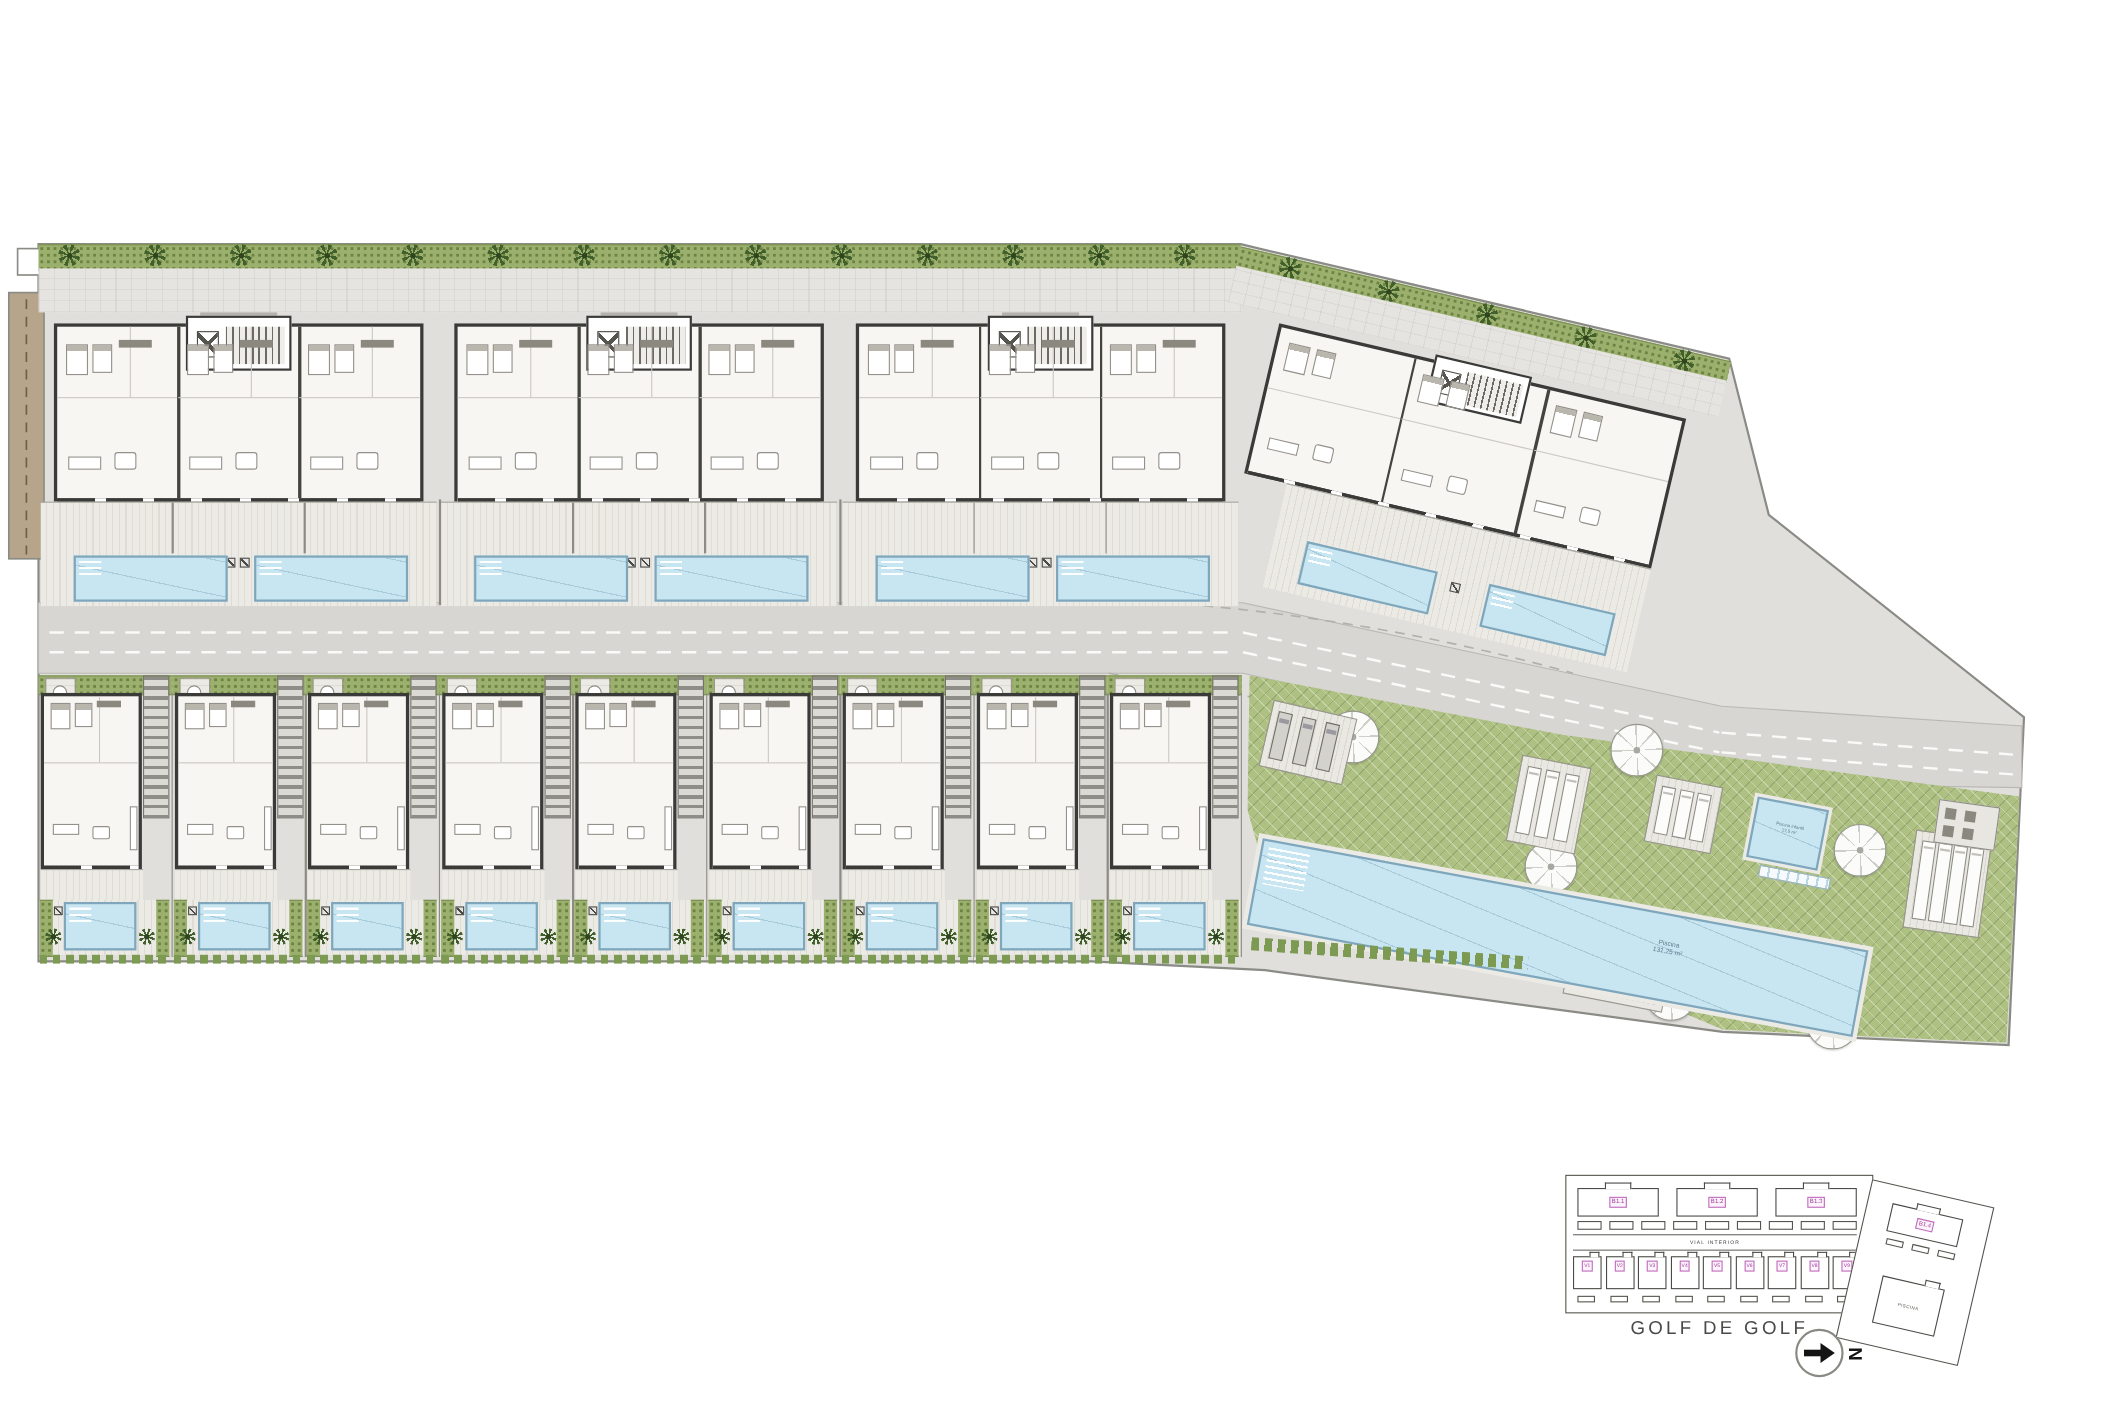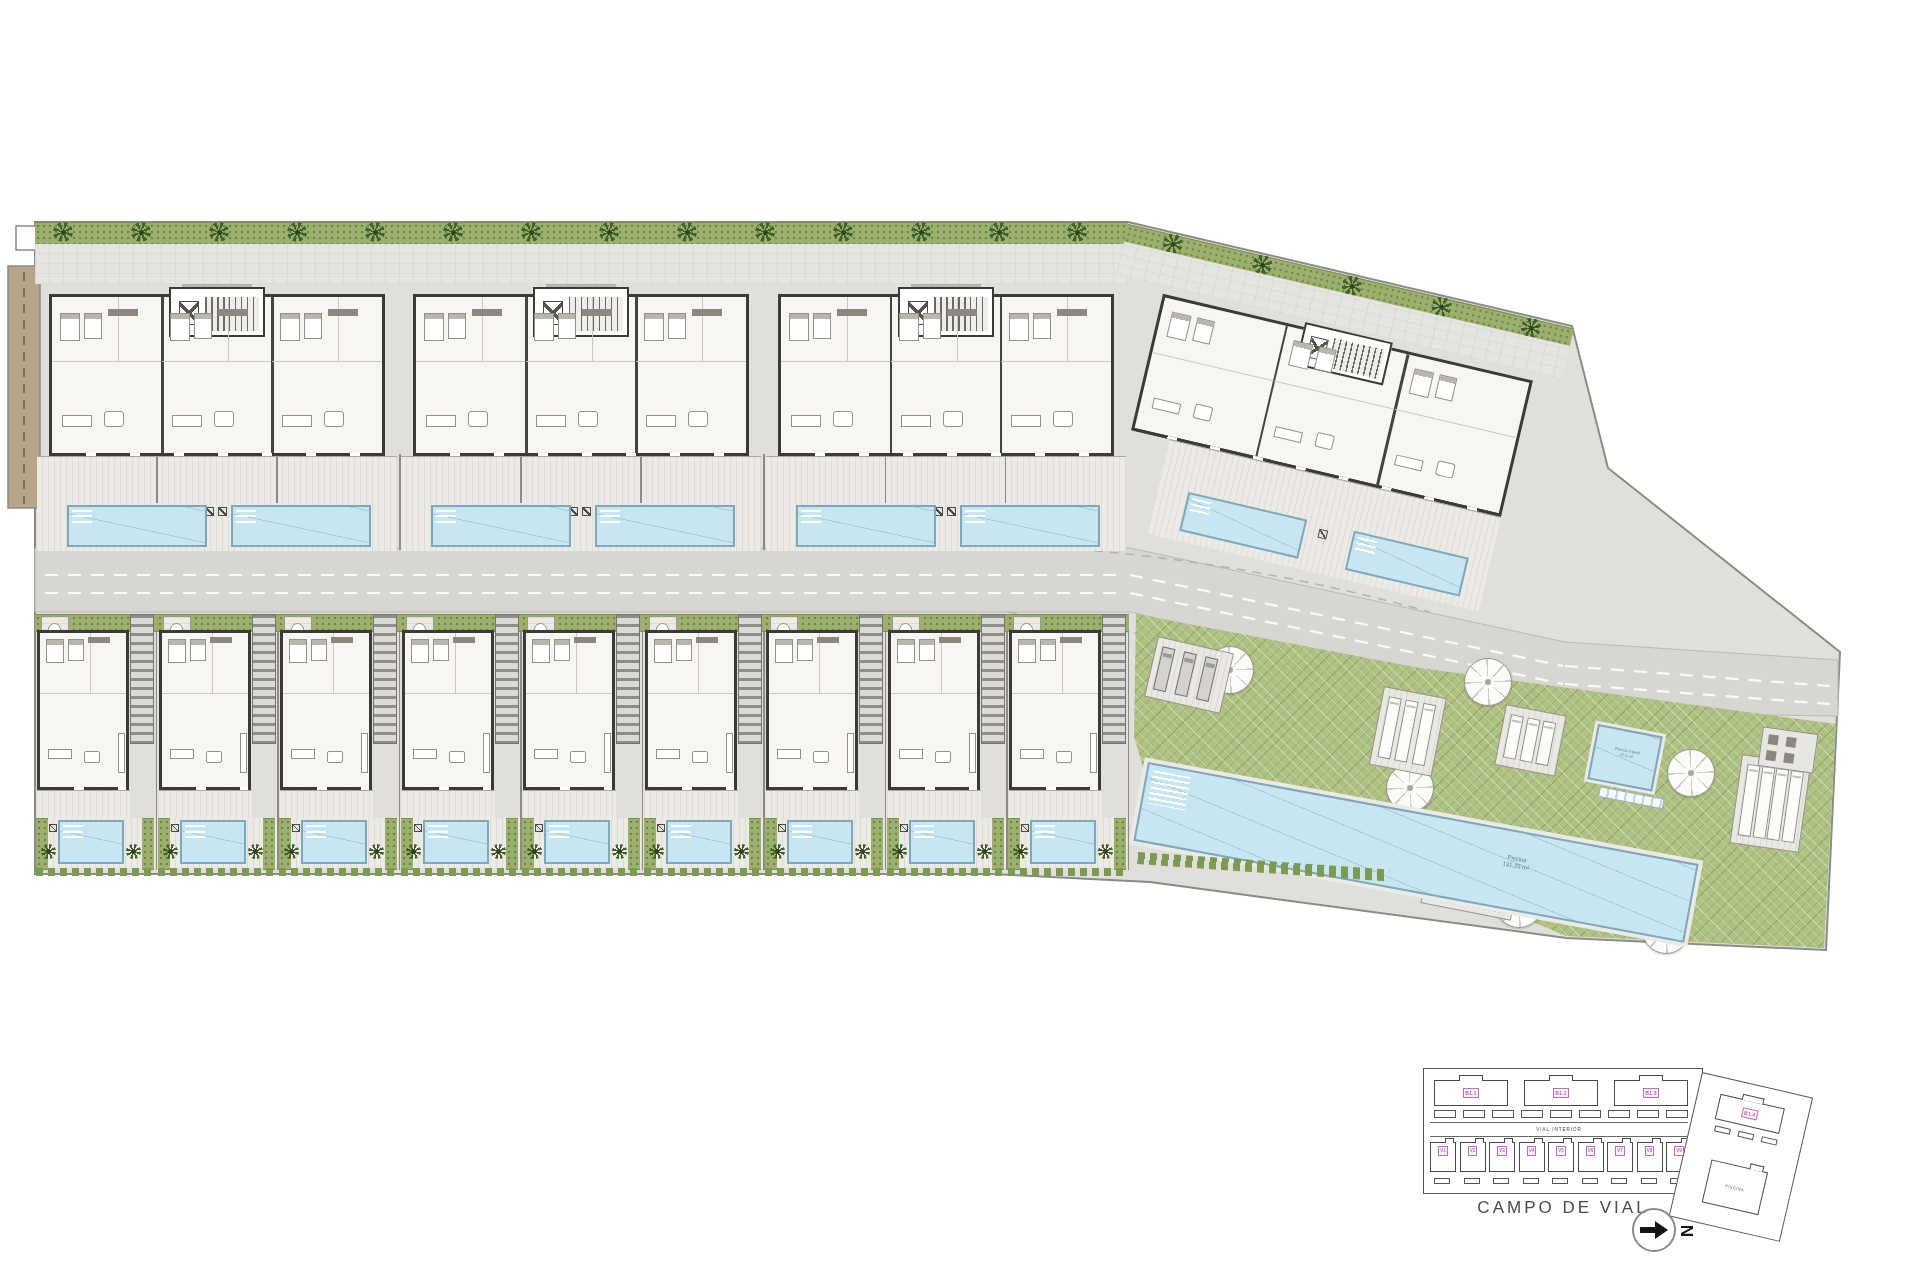--- a/index.html
+++ b/index.html
@@ -735,20 +735,20 @@
         <span class="kp-label">B1.4</span>
       </div>
       <span class="kp-pool" style="left:24px;top:48px;width:16px;height:6px;"></span>
       <span class="kp-pool" style="left:48px;top:48px;width:16px;height:6px;"></span>
       <span class="kp-pool" style="left:72px;top:48px;width:16px;height:6px;"></span>
       <div class="kp-shape" style="left:28px;top:82px;width:58px;height:44px;">
         <span class="kp-notch" style="left:38px;top:-6px;width:14px;height:6px;"></span>
         <span style="font-size:4px;color:#55554f;letter-spacing:.5px;">PISCINA</span>
       </div>
     </div>
-    <div class="kp-golf">CAMPO DE VIAL</div>
+    <div class="kp-golf">GOLF DE GOLF</div>
     <div class="north">
       <span class="shaft"></span>
       <span class="tip"></span>
       <span class="letter">N</span>
     </div>
   </div>
 </div>
 
 </body></html>

